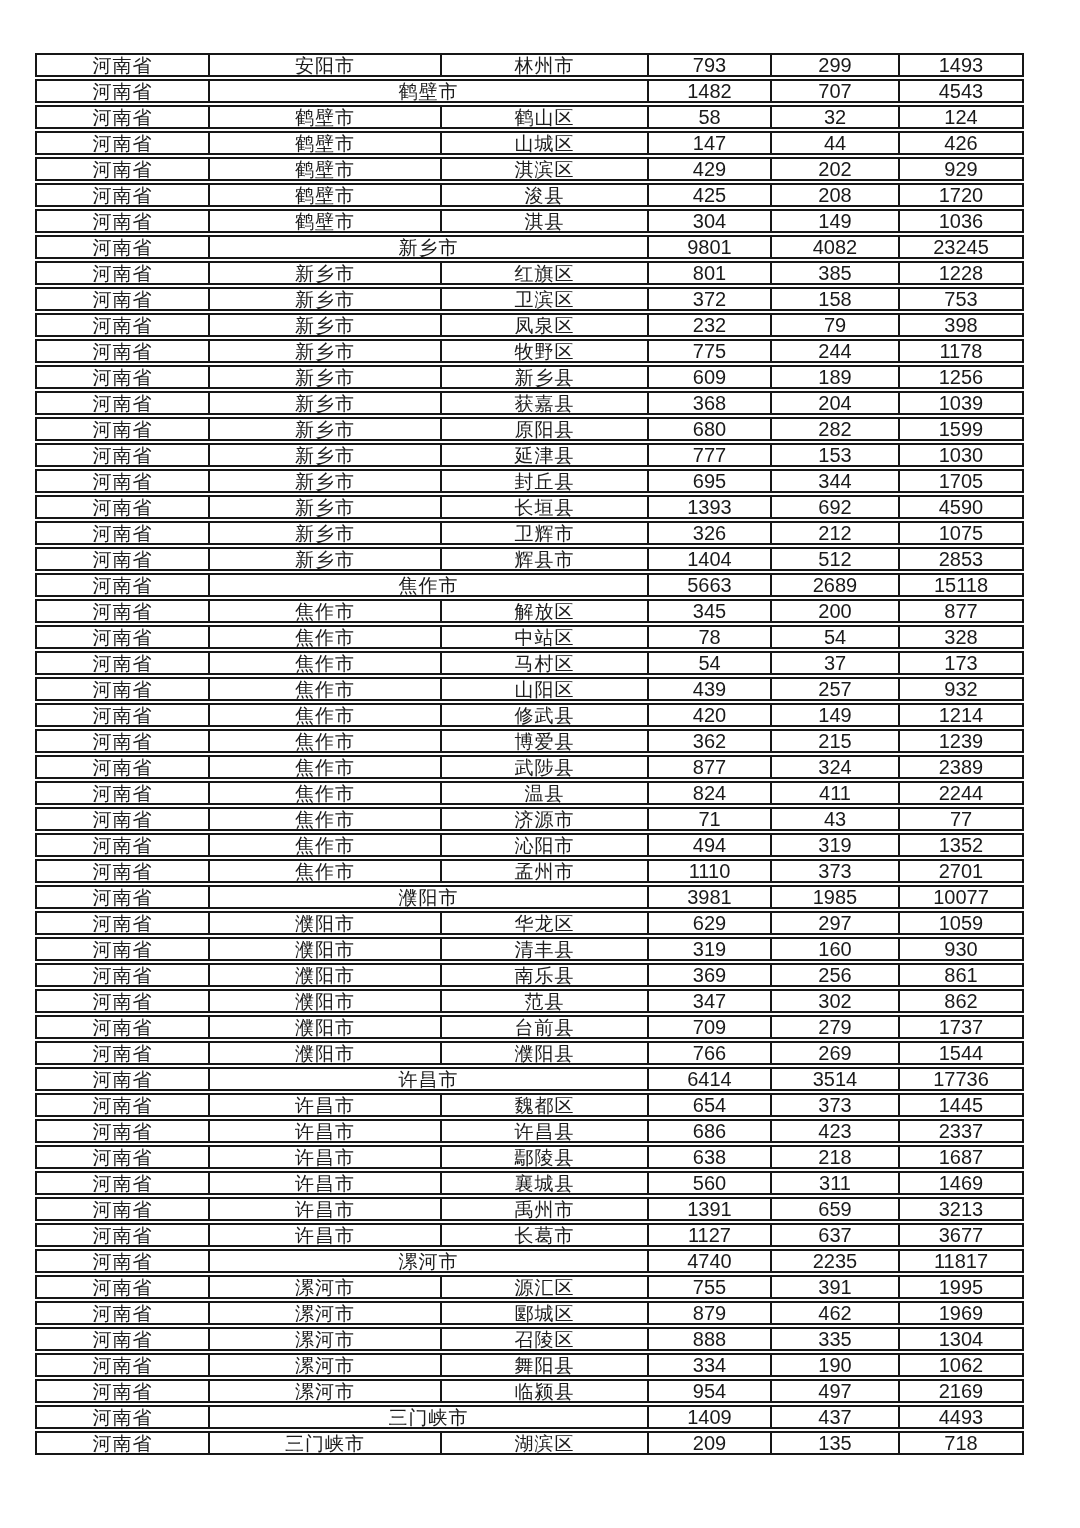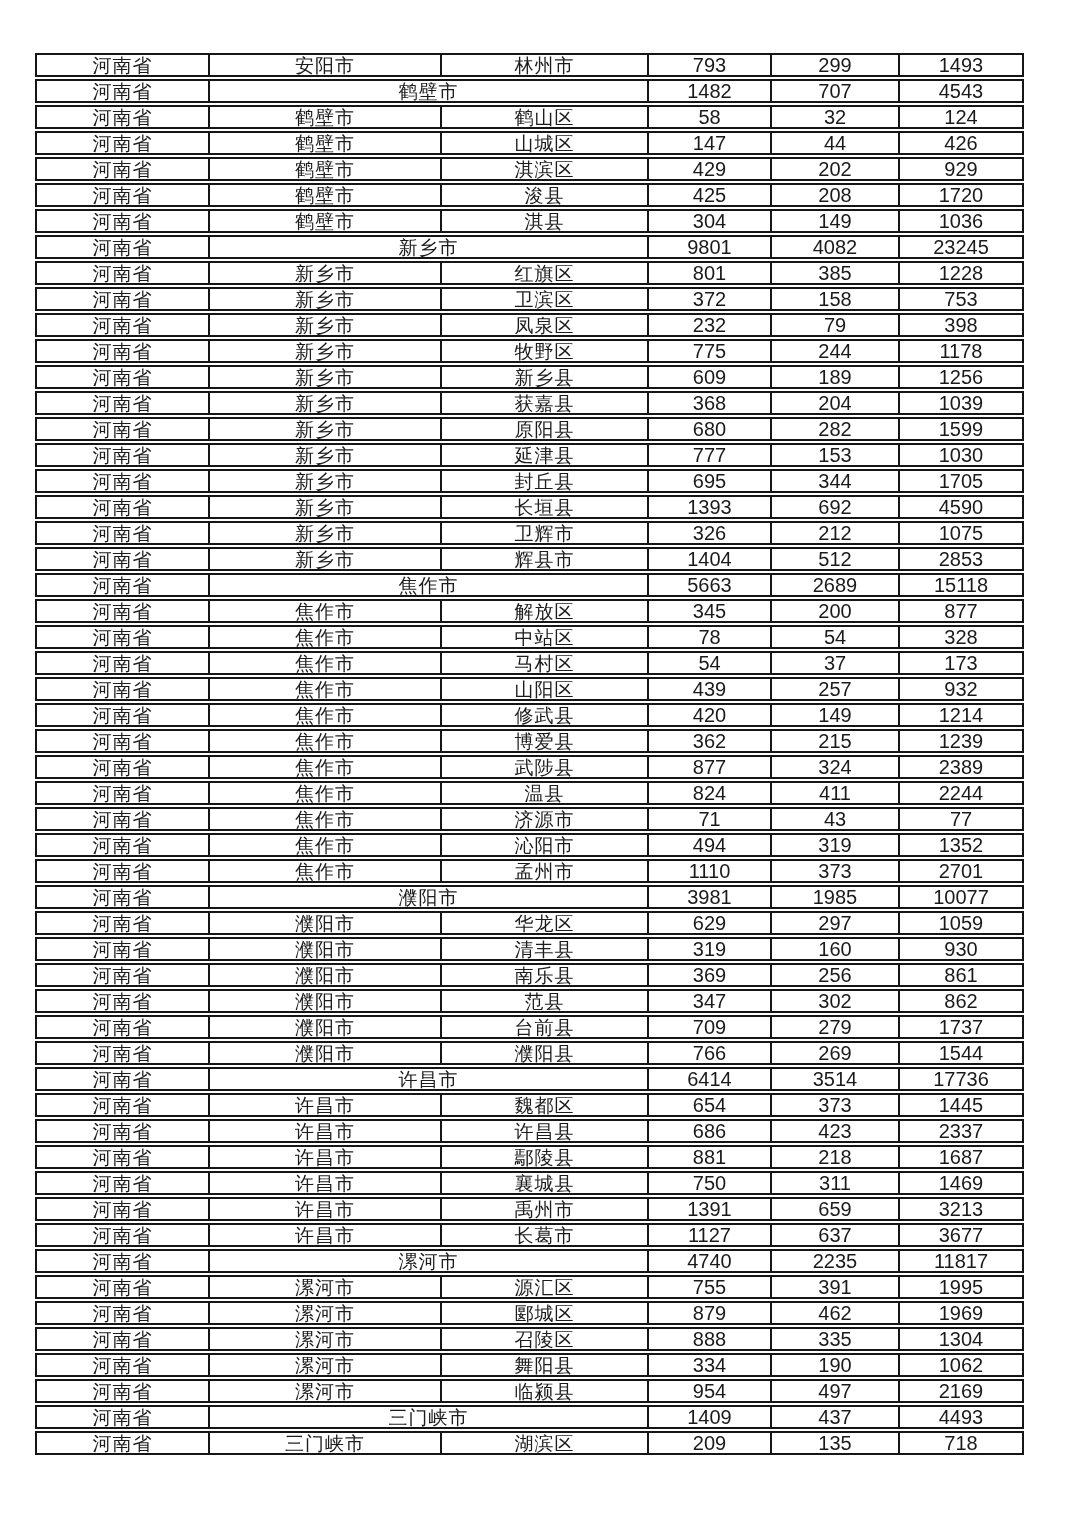--- a/index.html
+++ b/index.html
@@ -389,29 +389,29 @@
       <div class="cell city">许昌市</div>
       <div class="cell district">许昌县</div>
       <div class="cell v1">686</div>
       <div class="cell v2">423</div>
       <div class="cell v3">2337</div>
     </div>
     <div class="row">
       <div class="cell province">河南省</div>
       <div class="cell city">许昌市</div>
       <div class="cell district">鄢陵县</div>
-      <div class="cell v1">881</div>
+      <div class="cell v1">638</div>
       <div class="cell v2">218</div>
       <div class="cell v3">1687</div>
     </div>
     <div class="row">
       <div class="cell province">河南省</div>
       <div class="cell city">许昌市</div>
       <div class="cell district">襄城县</div>
-      <div class="cell v1">750</div>
+      <div class="cell v1">560</div>
       <div class="cell v2">311</div>
       <div class="cell v3">1469</div>
     </div>
     <div class="row">
       <div class="cell province">河南省</div>
       <div class="cell city">许昌市</div>
       <div class="cell district">禹州市</div>
       <div class="cell v1">1391</div>
       <div class="cell v2">659</div>
       <div class="cell v3">3213</div>

